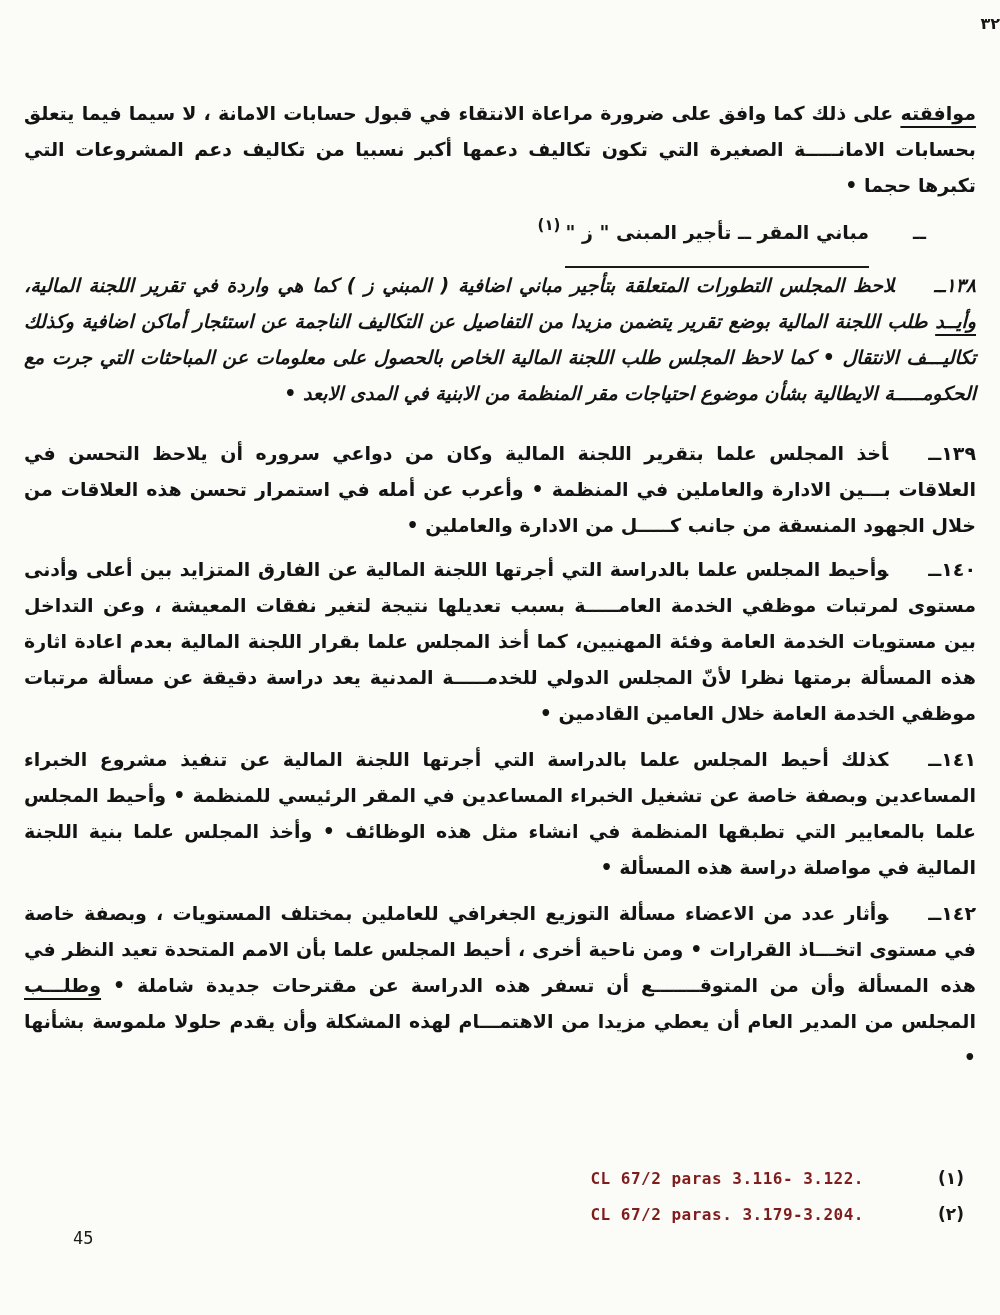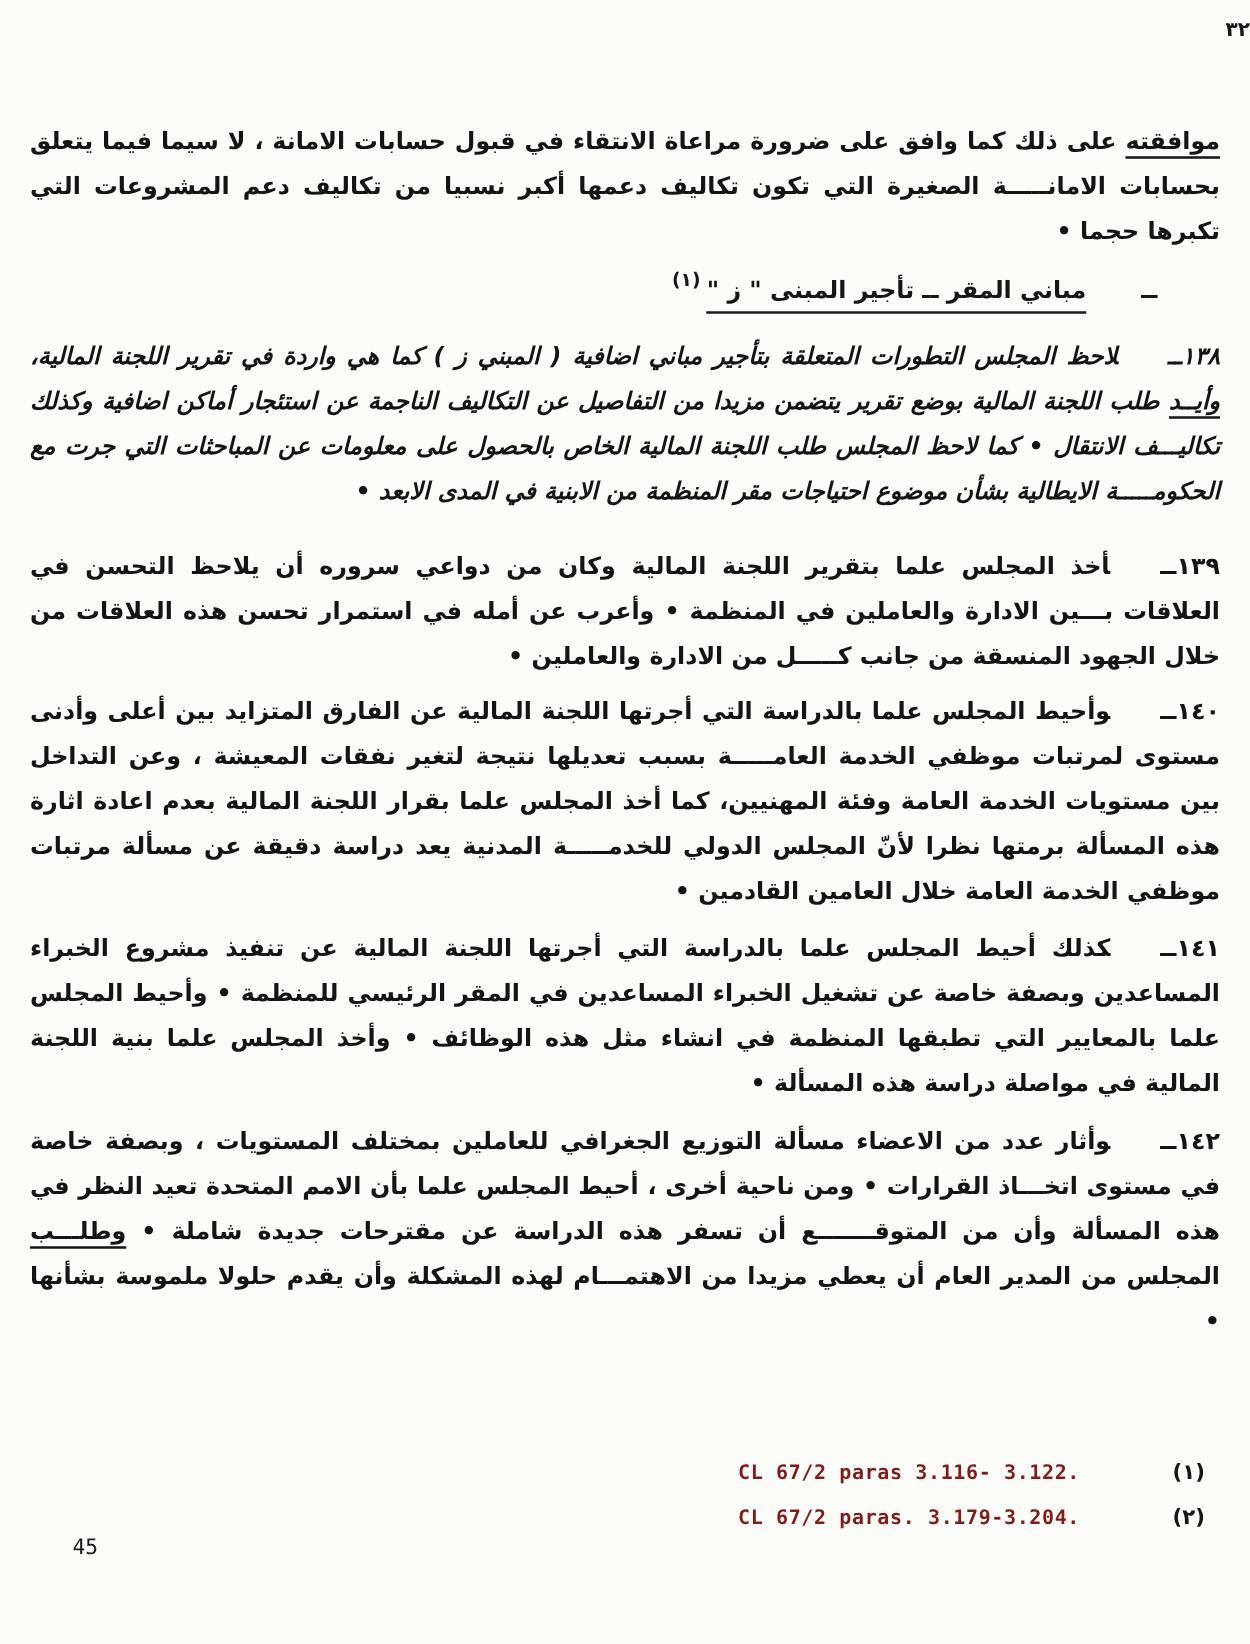--- a/index.html
+++ b/index.html
@@ -41,21 +41,21 @@
     display:flex;
     align-items:flex-start;
     padding-right:50px;
     gap:44px;
     margin-top:18px;
     font-size:19px;
     font-weight:700;
   }
   .h-underline {
     border-bottom:2.5px solid #1a1a1a;
-    padding-bottom:6px;
+    padding-bottom:23px;
   }
   .sup {
     font-size:15px;
     position:relative;
     top:-9px;
     margin-right:5px;
     font-weight:700;
   }
   .p138 { margin-top:24px;font-style:italic; }
   .h2row {
@@ -91,21 +91,21 @@
     unicode-bidi:isolate;
     font-family:"DejaVu Sans Mono", monospace;
     font-size:16px;
     font-weight:600;
     margin-right:58px;
     letter-spacing:0.5px;
     color:#7f1d1d;
   }
   .bottom-num {
     position:absolute;
-    left:58px;
+    left:73px;
     top:1228px;
     font-family:"DejaVu Sans Mono", monospace;
     font-size:17px;
     color:#1c1c1c;
   }
 </style>
 </head>
 <body>
 
 <div class="top-num">٣٢</div>

